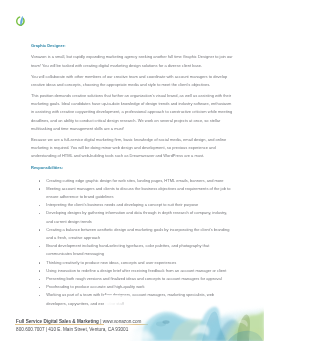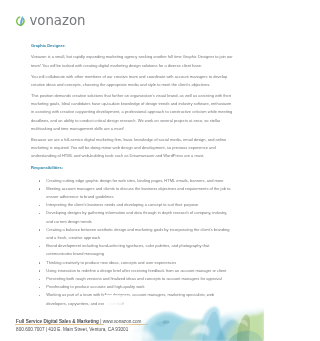--- a/index.html
+++ b/index.html
@@ -54,21 +54,20 @@
            C34 114 22 93 24 71 C26 46 42 27 66 21 Z"></path>
       <path fill="#7ac143" d="M106 23 C124 38 132 56 130 78 C128 109 105 135 78 142
            L74 121 C96 113 107 94 108 73 C109 54 104 41 92 31 Z"></path>
 
       <path fill="#62aadd" d="M100 0 C104 22 104 50 97 80 C91 106 83 126 75 143
            C71 134 68 121 67 106 C66 83 72 50 83 24 C88 12 95 4 100 0 Z"></path>
 
       <path fill="#3d8ec6" opacity="0.5" d="M75 143 C71 134 68 121 67 106 C66 86 70 60 77 40
            C74 62 73 89 76 111 C77 122 76 135 75 143 Z"></path>
     </svg>
-    <div class="wordmark">vonazon</div>
   </div>
 
   <div class="content">
     <div class="h-title">Graphic Designer:</div>
     <p class="para">Vonazon is a small, but rapidly expanding marketing agency seeking another full time Graphic Designer to join our team! You will be tasked with creating digital marketing design solutions for a diverse client base.</p>
     <p class="para">You will collaborate with other members of our creative team and coordinate with account managers to develop creative ideas and concepts, choosing the appropriate media and style to meet the client's objectives.</p>
     <p class="para">This position demands creative solutions that further an organization's visual brand, as well as assisting with their marketing goals. Ideal candidates have up-to-date knowledge of design trends and industry software, enthusiasm in assisting with creative copywriting development, a professional approach to constructive criticism while meeting deadlines, and an ability to conduct critical design research. We work on several projects at once, so stellar multitasking and time management skills are a must!</p>
     <p class="para last">Because we are a full-service digital marketing firm, basic knowledge of social media, email design, and online marketing is required. You will be doing minor web design and development, so previous experience and understanding of HTML and web-building tools such as Dreamweaver and WordPress are a must.</p>
     <div class="sec-head">Responsibilities:</div>
     <ul class="resp" id="resp-list">

